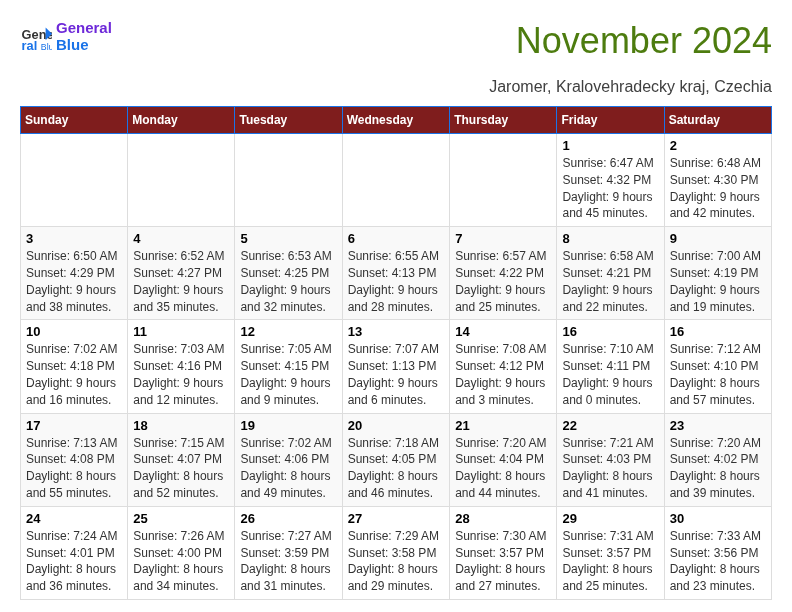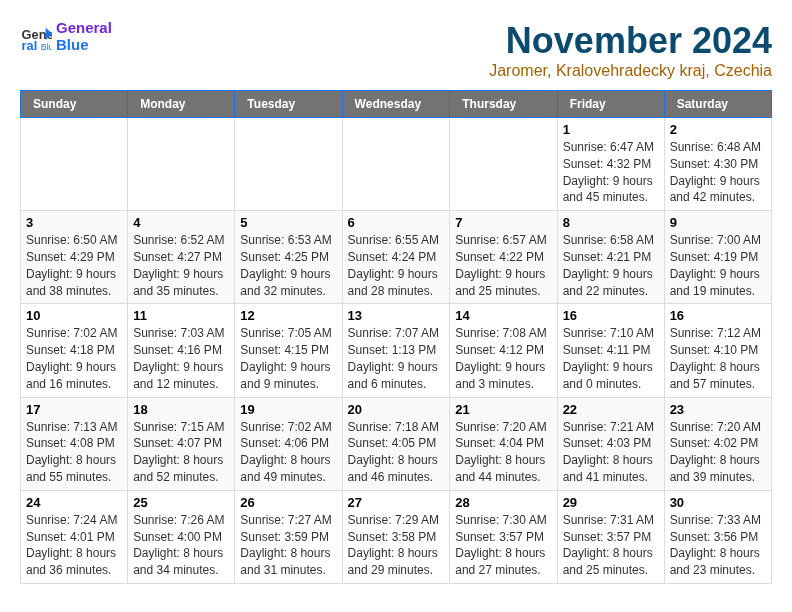--- a/index.html
+++ b/index.html
@@ -23,36 +23,37 @@
     }
     .logo-icon {
       width: 32px;
       height: 32px;
     }
     .title-section {
       text-align: right;
     }
     .month-title {
       font-size: 36px;
-      font-weight: bold;
-      color: #0c4a6e;
+      font-weight: normal;
+      color: #4d7c0f;
     }
     .location-title {
       font-size: 16px;
-      color: #a16207;
+      color: #404040;
+      margin-top: 16px;
     }
     .calendar-table {
       width: 100%;
       border-collapse: collapse;
       font-size: 11px;
     }
     .calendar-table th {
-      background: #737373;
+      background: #7f1d1d;
       color: #fff;
-      padding: 6px 12px;
+      padding: 6px 4px;
       text-align: left;
       font-size: 12px;
       font-weight: bold;
       border: 1px solid #1a73e8;
     }
     .calendar-table td {
       border: 1px solid #ddd;
       padding: 4px 5px;
       vertical-align: top;
       width: 108px;
@@ -151,21 +152,21 @@
         </td>
         <td>
           <span class="day-number">5</span>
           <div class="day-info">Sunrise: 6:53 AM
 Sunset: 4:25 PM
 Daylight: 9 hours and 32 minutes.</div>
         </td>
         <td>
           <span class="day-number">6</span>
           <div class="day-info">Sunrise: 6:55 AM
-Sunset: 4:24 PM
+Sunset: 4:13 PM
 Daylight: 9 hours and 28 minutes.</div>
         </td>
         <td>
           <span class="day-number">7</span>
           <div class="day-info">Sunrise: 6:57 AM
 Sunset: 4:22 PM
 Daylight: 9 hours and 25 minutes.</div>
         </td>
         <td>
           <span class="day-number">8</span>

